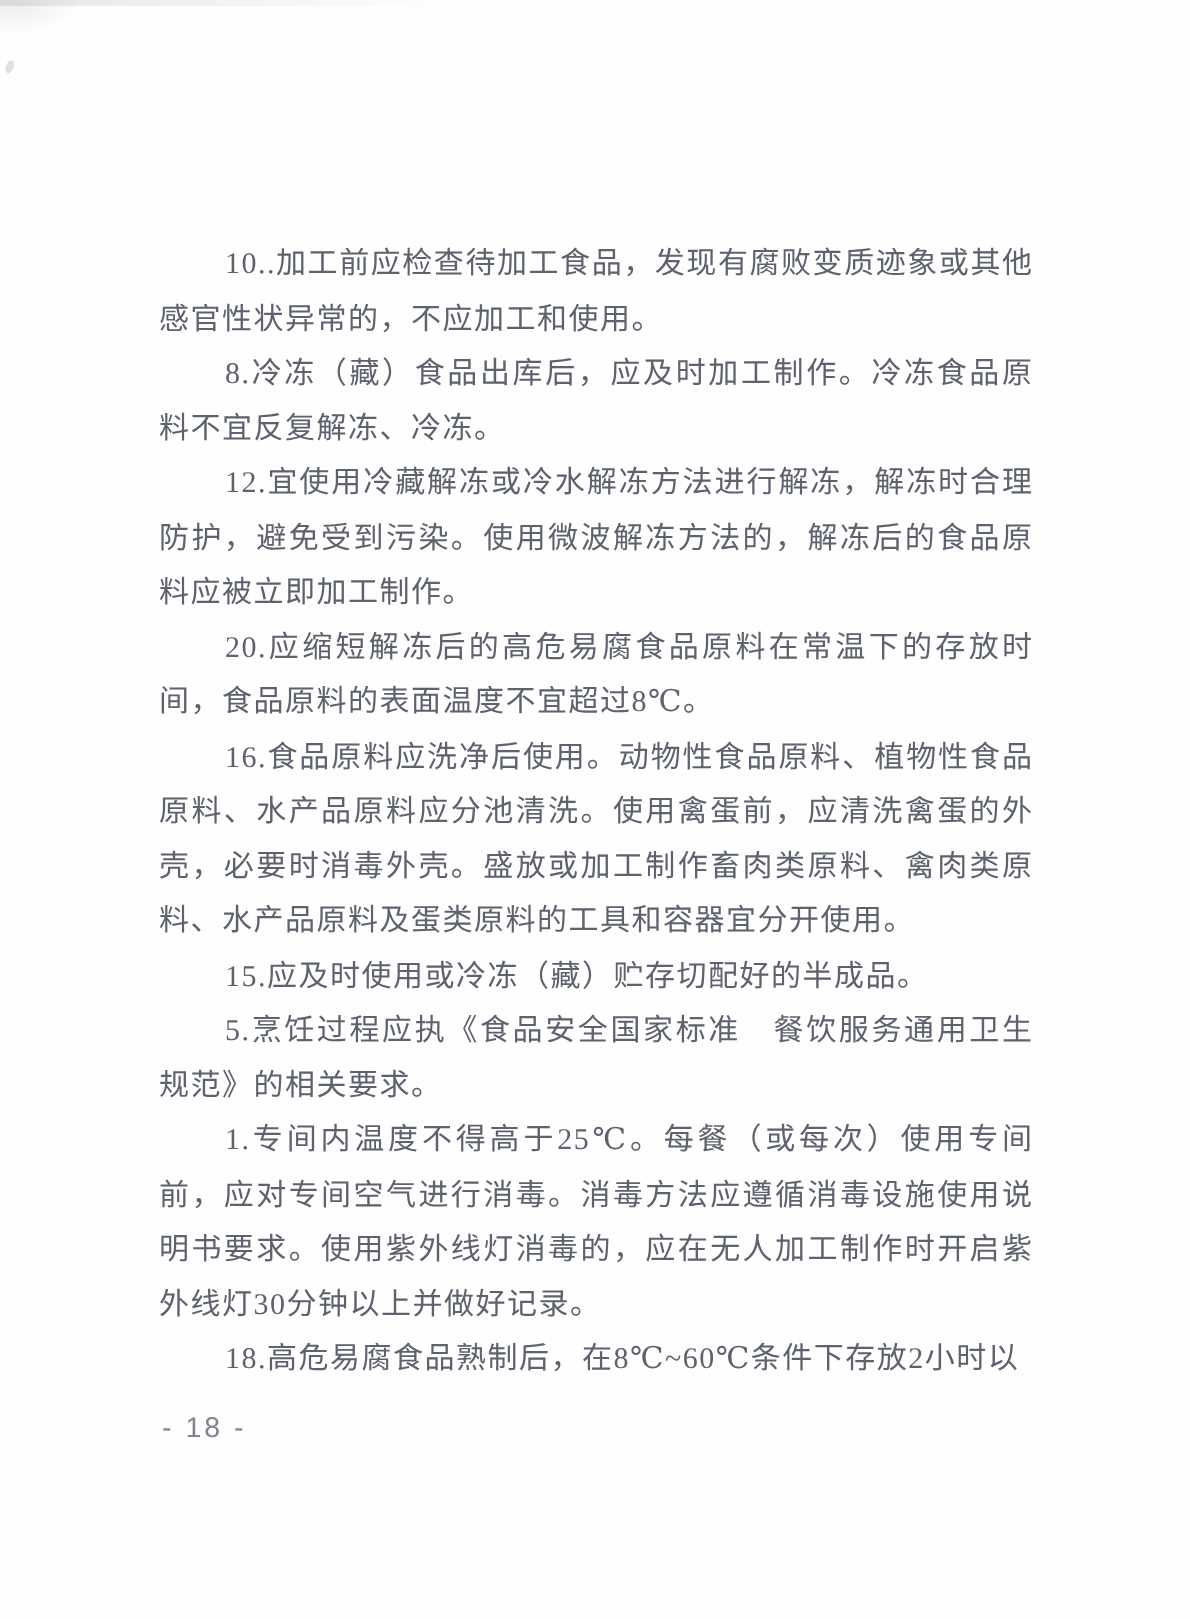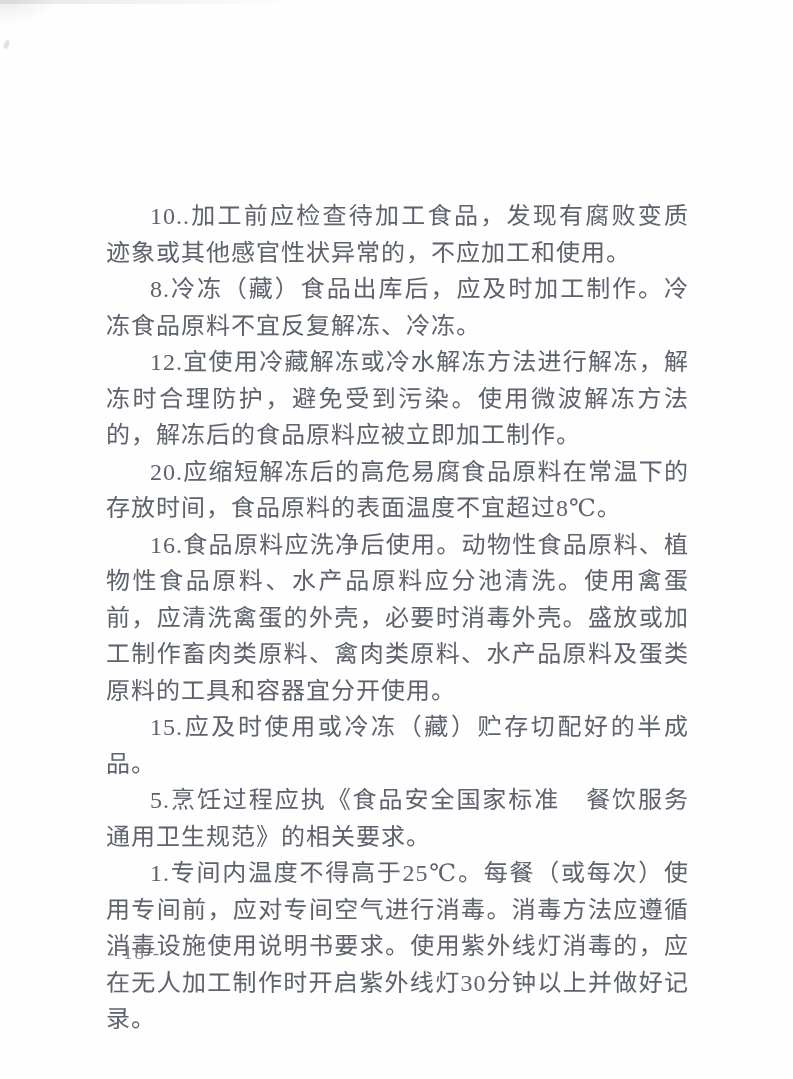--- a/index.html
+++ b/index.html
@@ -37,57 +37,57 @@
     border-radius: 50%;
     background: rgba(150,150,158,0.28);
     transform: rotate(20deg);
     pointer-events: none;
   }
   .content {
     position: absolute;
     left: 106px;
     top: 158px;
     width: 583px;
-    font-size: 24px;
+    font-size: 20px;
     letter-spacing: 1px;
     line-height: 36.5px;
     color: #5e626d;
     text-align: justify;
-    margin-top: 40px;
   }
   .content p {
     margin: 0;
     padding: 0;
     text-indent: 44px;
   }
   .page-number {
     position: absolute;
     left: 108px;
     top: 942px;
     font-size: 19px;
     letter-spacing: 2px;
     color: #83838d;
-    font-family: Liberation Serif, serif;
+    font-family: Liberation Sans, sans-serif;
   }
 </style>
 </head>
 <body>
 
 <div class="page">
 
   <div class="artifact-top-edge"></div>
   <div class="artifact-corner-smudge"></div>
   <div class="artifact-speck"></div>
 
   <div class="content">
     <p>10..加工前应检查待加工食品，发现有腐败变质迹象或其他感官性状异常的，不应加工和使用。</p>
     <p>8.冷冻（藏）食品出库后，应及时加工制作。冷冻食品原料不宜反复解冻、冷冻。</p>
     <p>12.宜使用冷藏解冻或冷水解冻方法进行解冻，解冻时合理防护，避免受到污染。使用微波解冻方法的，解冻后的食品原料应被立即加工制作。</p>
     <p>20.应缩短解冻后的高危易腐食品原料在常温下的存放时间，食品原料的表面温度不宜超过8℃。</p>
     <p>16.食品原料应洗净后使用。动物性食品原料、植物性食品原料、水产品原料应分池清洗。使用禽蛋前，应清洗禽蛋的外壳，必要时消毒外壳。盛放或加工制作畜肉类原料、禽肉类原料、水产品原料及蛋类原料的工具和容器宜分开使用。</p>
     <p>15.应及时使用或冷冻（藏）贮存切配好的半成品。</p>
     <p>5.烹饪过程应执《食品安全国家标准　餐饮服务通用卫生规范》的相关要求。</p>
     <p>1.专间内温度不得高于25℃。每餐（或每次）使用专间前，应对专间空气进行消毒。消毒方法应遵循消毒设施使用说明书要求。使用紫外线灯消毒的，应在无人加工制作时开启紫外线灯30分钟以上并做好记录。</p>
+    <p>18.高危易腐食品熟制后，在8℃~60℃条件下存放2小时以</p>
   </div>
 
   <div class="page-number">- 18 -</div>
 
 </div>
 
 </body></html>

